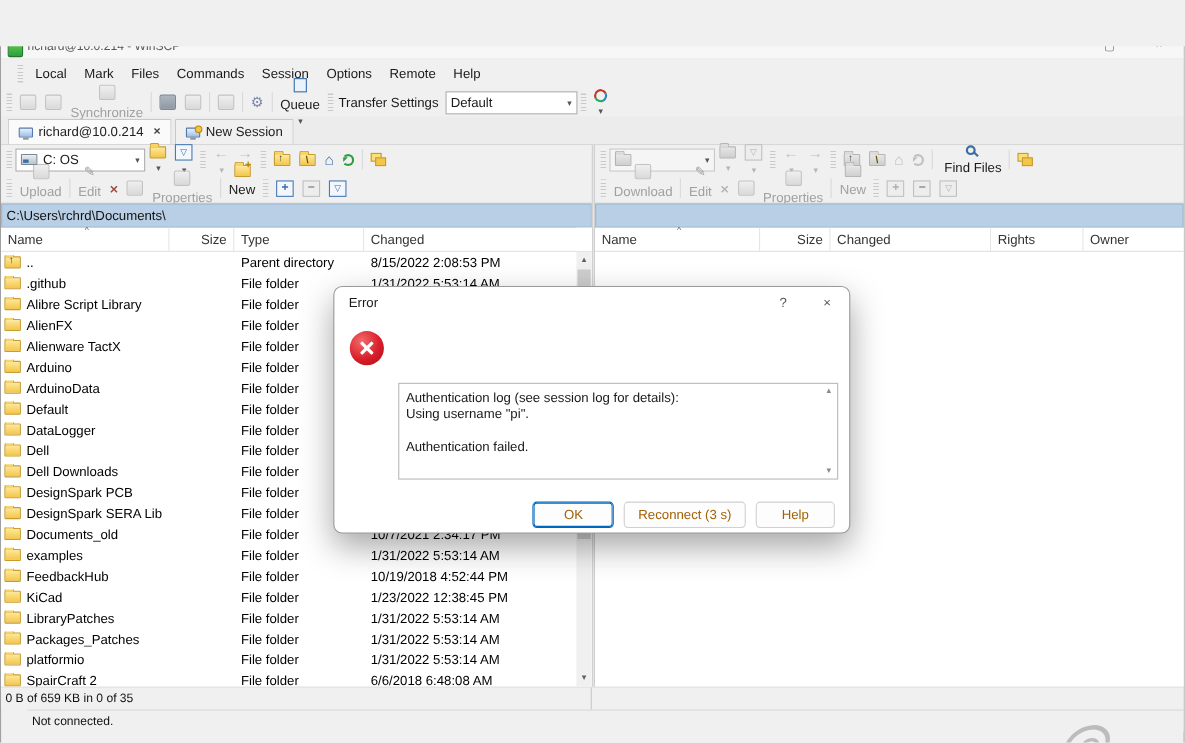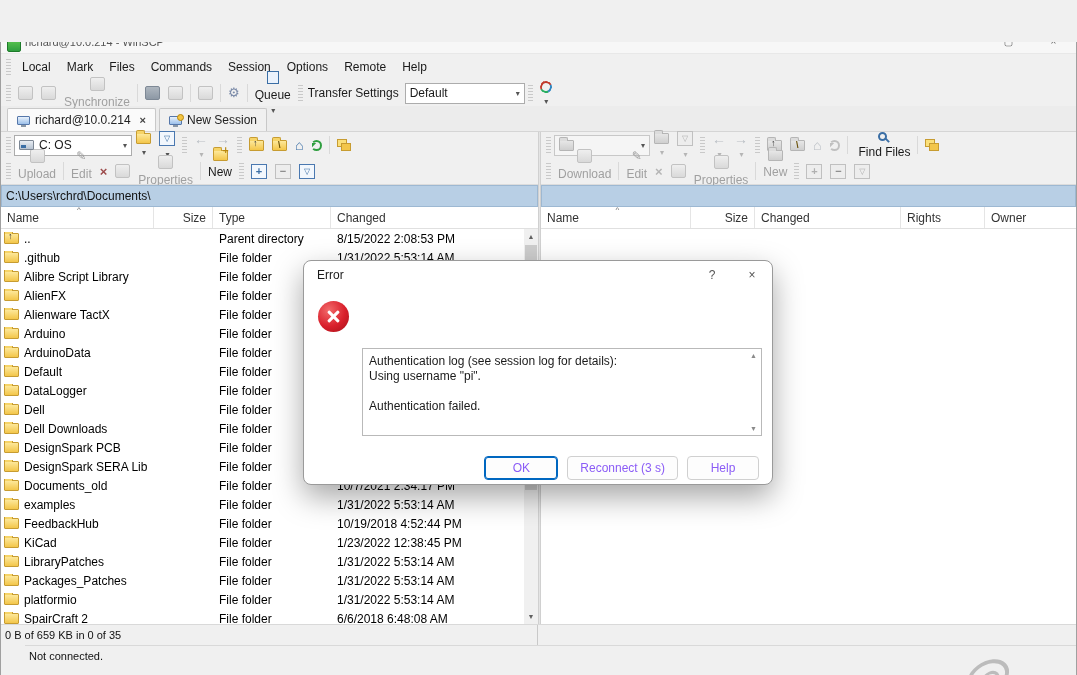--- a/index.html
+++ b/index.html
@@ -7,21 +7,21 @@
   .app { position:relative; width:1077px; height:675px; background:#f0f0f0; border-left:1px solid #a0a0a0; border-right:1px solid #a0a0a0; }
 
   
   .titlebar { height:12px; background:#f7f7f7; overflow:hidden; display:flex; align-items:center; position:relative; border-bottom:1px solid #e8e8e8;margin-top:42px;}
   .titlebar .app-ico { width:14px; height:12px; margin:-4px 4px 0 6px; background:linear-gradient(#57c24e,#2f9e3f); border:1px solid #1d7a2a; border-radius:2px; }
   .titlebar .ttext { font-size:11px; color:#555; position:relative; top:-6px; }
   .win-controls { position:absolute; right:0; top:-6px; display:flex; }
   .win-controls span { width:45px; text-align:center; font-size:10px; color:#666; }
 
   
-  .menubar { height:26px; display:flex; align-items:center; background:#f0f0f0; padding-left:2px; }
+  .menubar { height:26px; display:flex; align-items:center; background:#f0f0f0; padding-left:12px; }
   .grip { width:5px; height:16px; margin:0 3px; background:repeating-linear-gradient(180deg,#c9c9c9 0 1px,transparent 1px 3px); }
   .menu-item { padding:4px 8px; font-size:12px; color:#1a1a1a; }
 
   
   .toolbar { height:26px; display:flex; align-items:center; background:#f0f0f0; padding-left:2px; font-size:12px; color:#1a1a1a; }
   .tbtn { display:flex; align-items:center; gap:4px; padding:2px 4px; border-radius:2px; white-space:nowrap;flex-direction:column; }
   .tbtn.disabled { color:#a0a0a0; }
   .sep { width:1px; height:18px; background:#d9d9d9; margin:0 3px; }
   .dd { font-size:8px; color:#555; margin-left:1px; }
   .tbtn.disabled .dd { color:#b5b5b5; }
@@ -121,21 +121,21 @@
   .err-icon { position:absolute; left:14px; top:40px; width:31px; height:31px; border-radius:50%; background:radial-gradient(circle at 35% 30%, #f26b6b, #d91f2b 55%, #a31018); }
   .err-icon::before, .err-icon::after { content:""; position:absolute; left:8px; top:14px; width:15px; height:3px; background:#fff; border-radius:1px; }
   .err-icon::before { transform:rotate(45deg); }
   .err-icon::after { transform:rotate(-45deg); }
   .err-msg { position:absolute; left:58px; top:42px; width:398px; font-size:12px; color:#1a1a1a; }
   .log-box { position:absolute; left:58px; top:87px; width:400px; height:88px; background:#fff; border:1px solid #b9b9b9; }
   .log-text { position:absolute; left:6px; top:5px; right:20px; bottom:4px; font-size:12px; color:#1a1a1a; line-height:15px; white-space:pre-line; overflow:hidden; }
   .log-scroll { position:absolute; right:0; top:0; bottom:0; width:15px; display:flex; flex-direction:column; justify-content:space-between; align-items:center; padding:3px 0; }
   .log-scroll span { font-size:7px; color:#8a8a8a; }
   .dlg-buttons { position:absolute; right:13px; top:195px; display:flex; gap:9px; }
-  .dlg-btn { height:24px; border-radius:4px; background:#fdfdfd; border:1px solid #d0d0d0; font-size:12px; font-family:"Liberation Sans",sans-serif; color:#8b5cf6; padding:0 12px; }
+  .dlg-btn { height:24px; border-radius:4px; background:#fdfdfd; border:1px solid #d0d0d0; font-size:12px; font-family:"Liberation Sans",sans-serif; color:#a16207; padding:0 12px; }
   .dlg-btn.default { border-color:#0067c0; box-shadow:inset 0 0 0 1px #0067c0; min-width:74px; }
   .dlg-btn.help { min-width:72px; }
 
   
   .watermark { position:absolute; right:2px; bottom:2px; z-index:99; transform:rotate(-5deg); color:rgba(125,125,125,.55); pointer-events:none; }
   .watermark .swirl { position:relative; width:42px; height:34px; margin-left:38px; border:4px solid rgba(125,125,125,.45); border-radius:50%; transform:skewX(-12deg) rotate(-18deg); }
   .watermark .swirl::after { content:""; position:absolute; left:10px; top:8px; width:12px; height:10px; border:3px solid rgba(125,125,125,.45); border-radius:50%; }
   .watermark .wm-text { font-size:19px; font-weight:bold; letter-spacing:0; text-shadow:1px 1px 0 rgba(255,255,255,.6); }
   .watermark .wm-suffix { font-size:9px; vertical-align:super; }
 </style>

